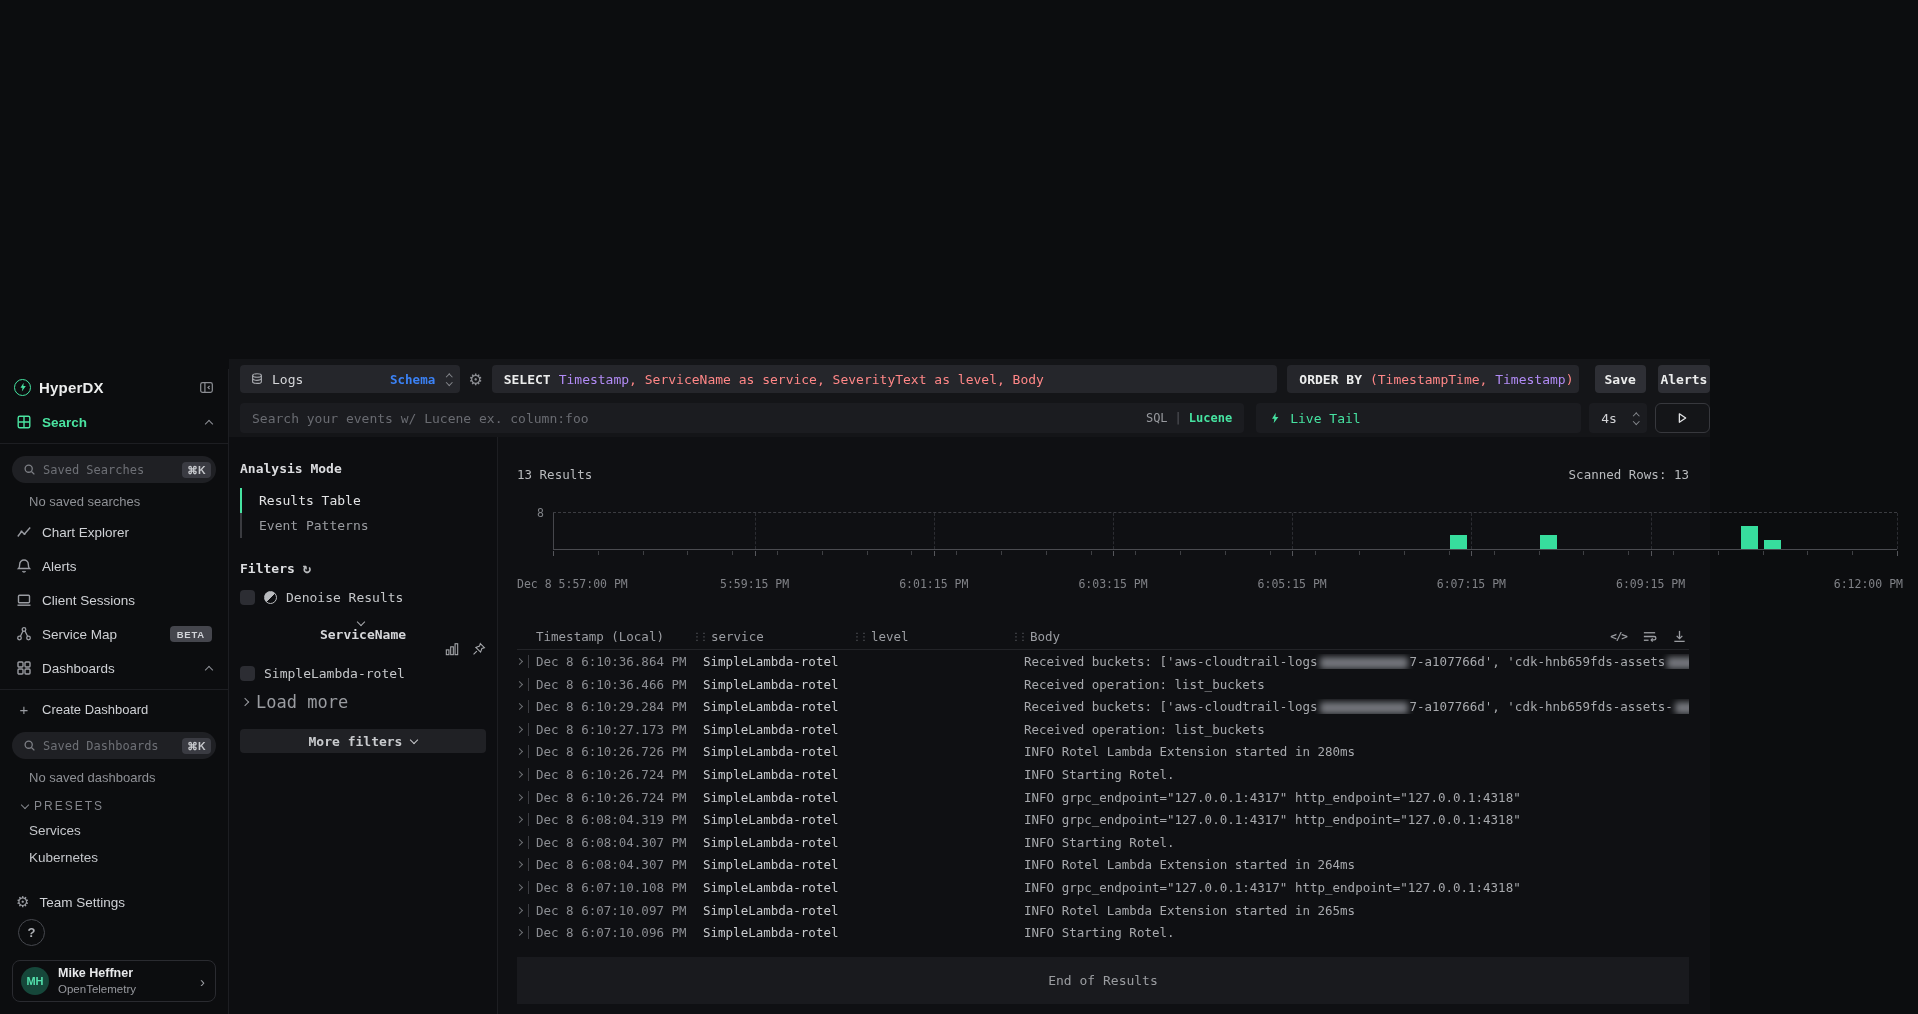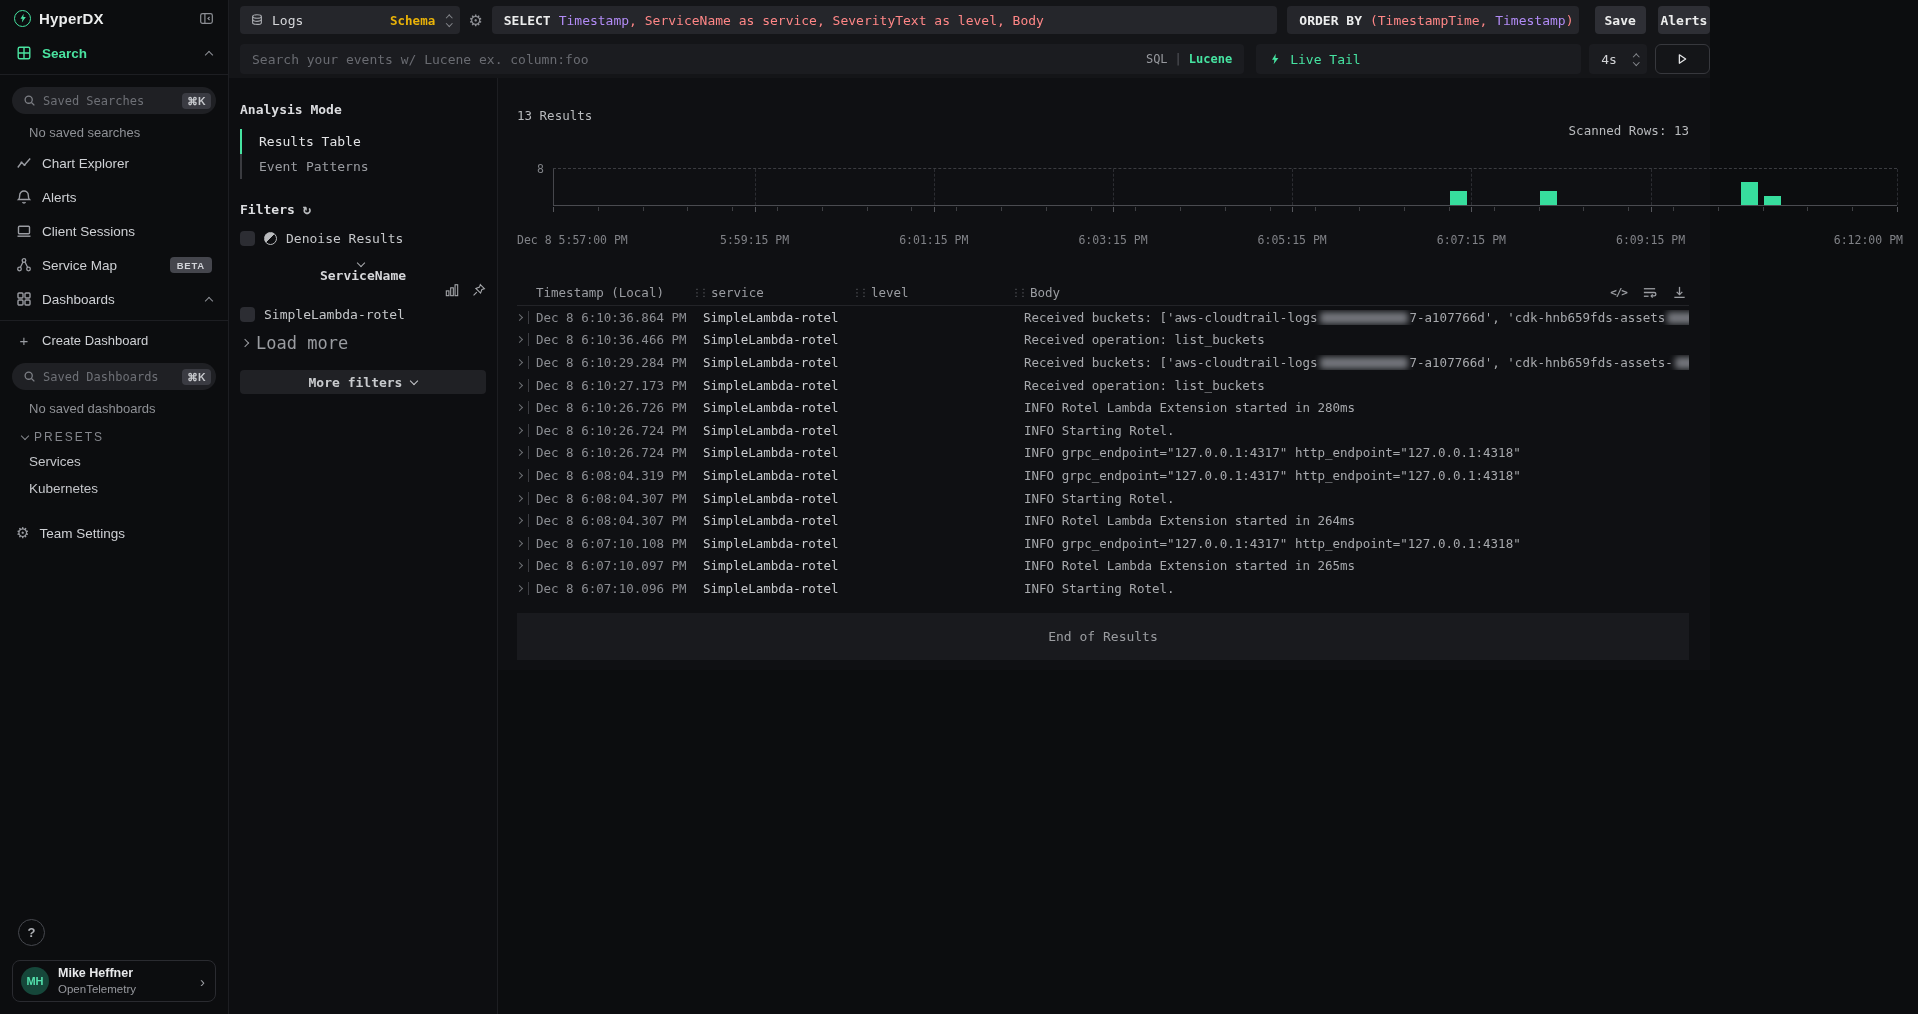--- a/index.html
+++ b/index.html
@@ -2,21 +2,21 @@
 <html><head>
 <meta charset="utf-8">
 <style>
   * { margin:0; padding:0; box-sizing:border-box; }
   html,body { width:1918px; height:1014px; overflow:hidden; }
   body { background:#0c0d0f; color:#c9cacd; font-family:"Liberation Sans", sans-serif; font-size:14px; }
   .icon { display:inline-flex; align-items:center; justify-content:center; flex:none; }
   svg { display:block; }
 
   
-  .app { display:flex; width:1710px; height:1014px; }
+  .app { display:flex; width:1710px; height:1014px;align-items:flex-end; }
   .sidebar { width:229px; flex:none; background:#0c0d0f; border-right:1px solid #1d1e22; display:flex; flex-direction:column; position:relative; }
   .content { flex:1; display:flex; flex-direction:column; min-width:0; }
 
   
   .logo-row { height:36px; display:flex; align-items:center; padding:0 14px; }
   .logo-mark { width:17px; height:17px; border:1.5px solid #46e3a1; border-radius:50%; display:flex; align-items:center; justify-content:center; color:#46e3a1; }
   .logo-text { font-weight:bold; font-size:15px; color:#eceded; margin-left:8px; letter-spacing:.2px; }
   .collapse-btn { margin-left:auto; color:#8d8f95; cursor:pointer; }
   .side-item { display:flex; align-items:center; gap:10px; padding:0 16px; height:34px; color:#cfd1d5; font-size:13.5px; cursor:pointer; }
   .side-item .lbl { flex:1; }
@@ -48,21 +48,21 @@
   .chev.down { transform:rotate(45deg); margin-bottom:2px; }
   .chev.right { transform:rotate(-45deg); }
 
   
   .topbar { background:#141518; padding:4px 0 4px; flex:none; }
   .tb-row { display:flex; align-items:center; }
   .tb-row1 { height:32px; }
   .box { background:#25262b; border-radius:4px; height:28px; display:flex; align-items:center; font-family:"DejaVu Sans Mono", monospace; }
   .logs-box { width:246px; margin-left:11px; padding:0 8px 0 10px; gap:8px; color:#d4d5d8; font-size:13px; cursor:pointer; }
   .logs-box .icon { color:#a7a9ae; }
-  .schema-lbl { margin-left:auto; color:#eab308; font-weight:bold; font-size:12.5px; }
+  .schema-lbl { margin-left:auto; color:#3b82f6; font-weight:bold; font-size:12.5px; }
   .updown { display:flex; flex-direction:column; gap:1px; color:#85878c; margin-left:4px; }
   .updown .chev { width:4.5px; height:4.5px; border-width:1.2px; }
   .gear-btn { width:32px; display:flex; justify-content:center; color:#8d8f94; font-size:16px; cursor:pointer; }
   .select-box { width:885px; padding:0 12px; font-size:13px; overflow:hidden; white-space:nowrap; }
   .orderby-box { width:326px; margin-left:10px; padding:0 12px; font-size:13px; overflow:hidden; white-space:nowrap; }
   .kw { color:#eceded; font-weight:bold; margin-right:8px; }
   .seg-purple { color:#b18bf5; }
   .seg-red { color:#ff8787; }
   .btn { background:#2e2f35; border-radius:4px; height:28px; display:flex; align-items:center; justify-content:center; color:#eceded; font-weight:bold; font-size:13px; font-family:"DejaVu Sans Mono", monospace; cursor:pointer; }
   .save-btn { width:58px; margin-left:16px; }
@@ -94,21 +94,21 @@
   .half-circle { width:13px; height:13px; border-radius:50%; border:1.5px solid #b9bbbe; background:linear-gradient(135deg,#b9bbbe 50%,transparent 50%); flex:none; }
   .facet-head { display:flex; align-items:center; padding:8px 11px 4px; font-size:13px; font-weight:bold; color:#d6d7da; cursor:pointer;flex-direction:column; }
   .facet-head .chev { margin-right:5px; color:#a9abaf; }
   .facet-icons { margin-left:auto; display:flex; gap:13px; color:#a9abaf; }
   .loadmore { display:flex; align-items:center; gap:8px; padding:5px 11px 5px 13px; font-size:17px; color:#9a9ca1; cursor:pointer; }
   .morefilters { margin:12px 11px 0; height:24px; background:#202125; border-radius:4px; display:flex; align-items:center; justify-content:center; gap:9px; font-size:13px; font-weight:bold; color:#c9cbce; cursor:pointer; }
 
   
   .main { flex:1; min-width:0; display:flex; flex-direction:column; }
   .results-block { background:#0f1013; padding:30px 21px 10px 19px; }
-  .results-meta { display:flex; font-family:"DejaVu Sans Mono", monospace; font-size:12.5px; color:#b9bbbe;flex-direction:column; }
+  .results-meta { display:flex; font-family:"DejaVu Sans Mono", monospace; font-size:12.5px; color:#b9bbbe; }
   .results-meta .right { margin-left:auto; }
 
   .chart { position:relative; height:66px; margin:30px 0 0 36px; }
   .plot { position:absolute; left:0; top:0; width:1344px; height:38px; border-top:1px dashed #3b3c41; border-bottom:1px solid #4a4b50; }
   .ylab { position:absolute; left:-16px; top:-7px; font-family:"DejaVu Sans Mono", monospace; font-size:11.5px; color:#7e8085; }
   .vline { position:absolute; top:0; bottom:0; width:0; border-left:1px dashed #2c2d32; }
   .vline.axis { border-left:1px solid #46474c; }
   .tickmark { position:absolute; top:38px; width:1px; height:4px; background:#3f4044; }
   .tickmark.major { height:5px; background:#55565b; }
   .cbar { position:absolute; bottom:0; background:#37dd9d; }

